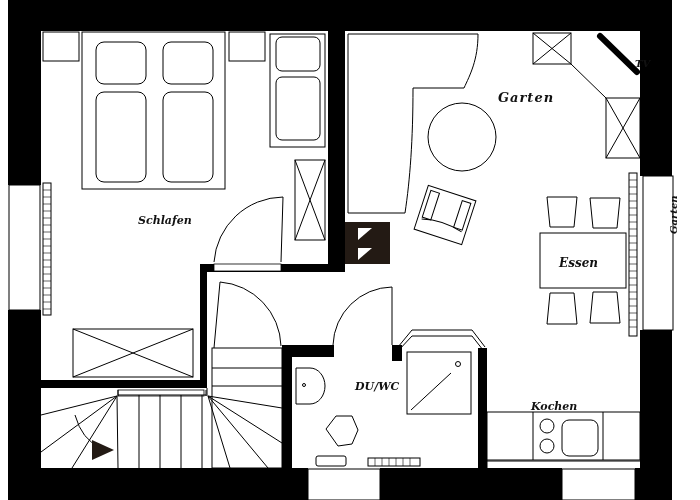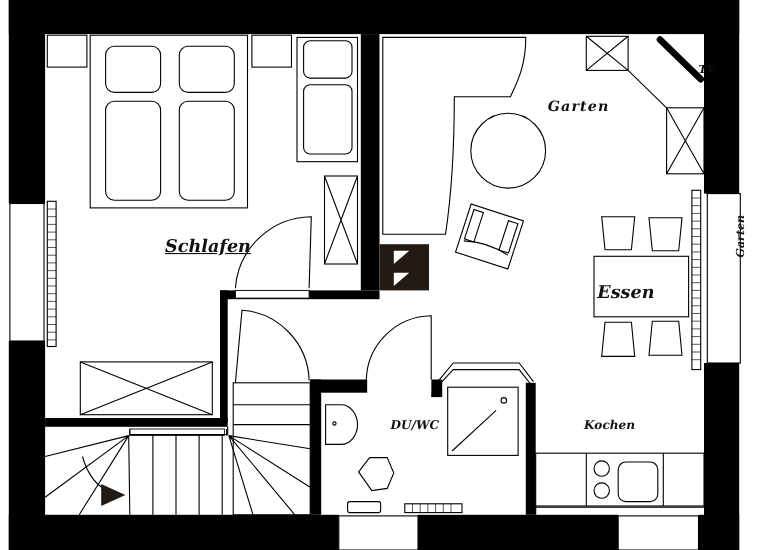--- a/index.html
+++ b/index.html
@@ -1,24 +1,24 @@
 <!DOCTYPE html>
 <html><head>
 <meta charset="utf-8">
 <style>
   html, body { margin: 0; padding: 0; background: #ffffff; }
   body { width: 700px; height: 500px; overflow: hidden; position: relative; font-family: "DejaVu Serif", serif; }
   #plan { position: absolute; left: 0; top: 0; width: 700px; height: 500px; }
   .lbl { position: absolute; font-family: "DejaVu Serif", serif; font-style: italic; font-weight: bold; color: #111; white-space: nowrap; }
-  .lbl-schlafen { left: 150px; top: 214px; font-size: 16px; text-decoration: underline; }
+  .lbl-schlafen { left: 138px; top: 214px; font-size: 11px; }
   .lbl-wohnen { left: 498px; top: 90px; font-size: 13px; letter-spacing: 1px; }
   .lbl-tv { left: 594px; top: 58px; font-size: 10px; margin-left: 41px; }
-  .lbl-essen { left: 543px; top: 256px; font-size: 16px; }
+  .lbl-essen { left: 559px; top: 256px; font-size: 12px; }
   .lbl-duwc { left: 355px; top: 380px; font-size: 11px; }
-  .lbl-kochen { left: 531px; top: 380px; font-size: 11px; }
+  .lbl-kochen { left: 531px; top: 400px; font-size: 11px; }
   .lbl-garten { left: 668px; top: 212px; font-size: 10px; transform: rotate(-90deg); transform-origin: left top; top: 234px; }
 </style>
 </head>
 <body>
 
 <svg id="plan" viewBox="0 0 700 500" xmlns="http://www.w3.org/2000/svg">
 
   <g fill="#000">
     <rect x="8" y="0" width="664" height="31"></rect>
     <rect x="8" y="0" width="33" height="185"></rect>

